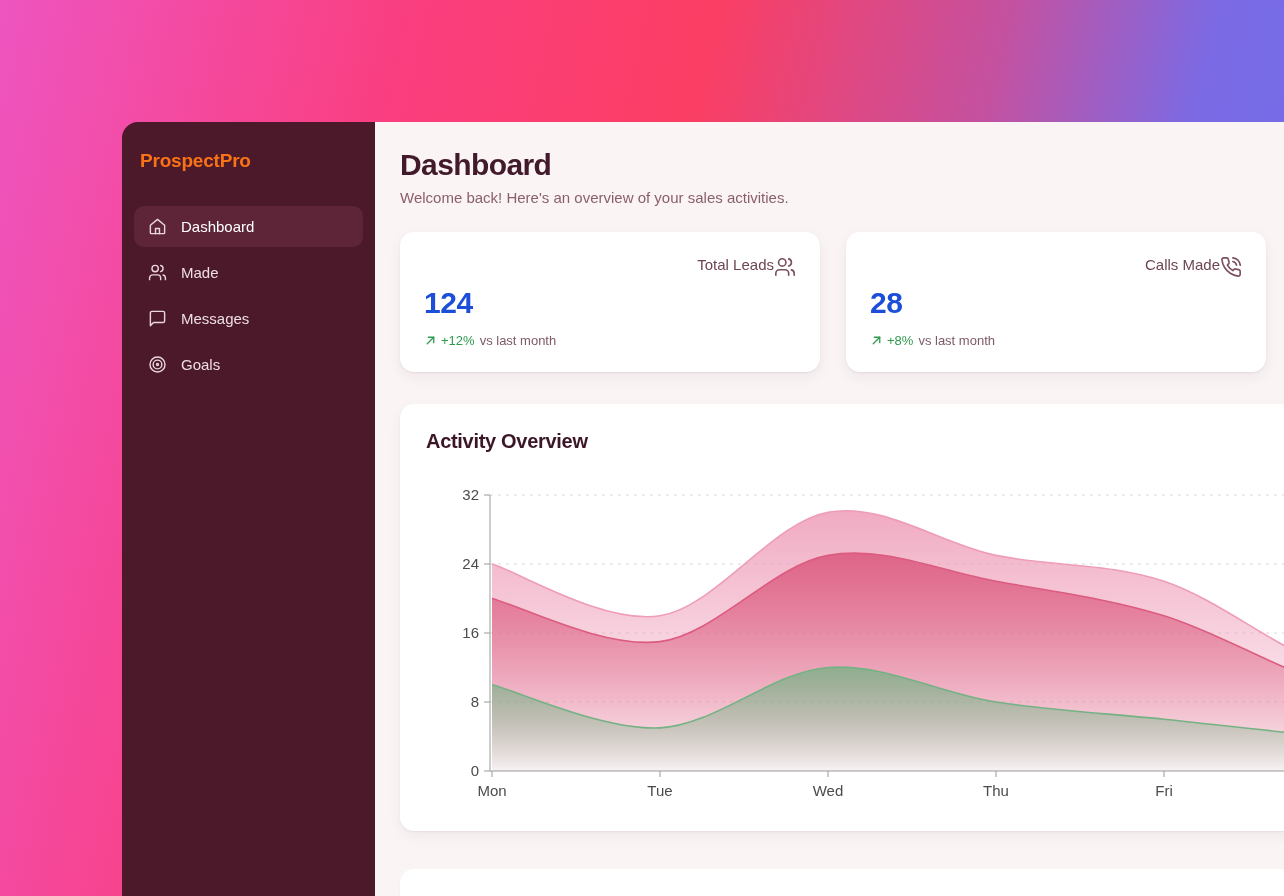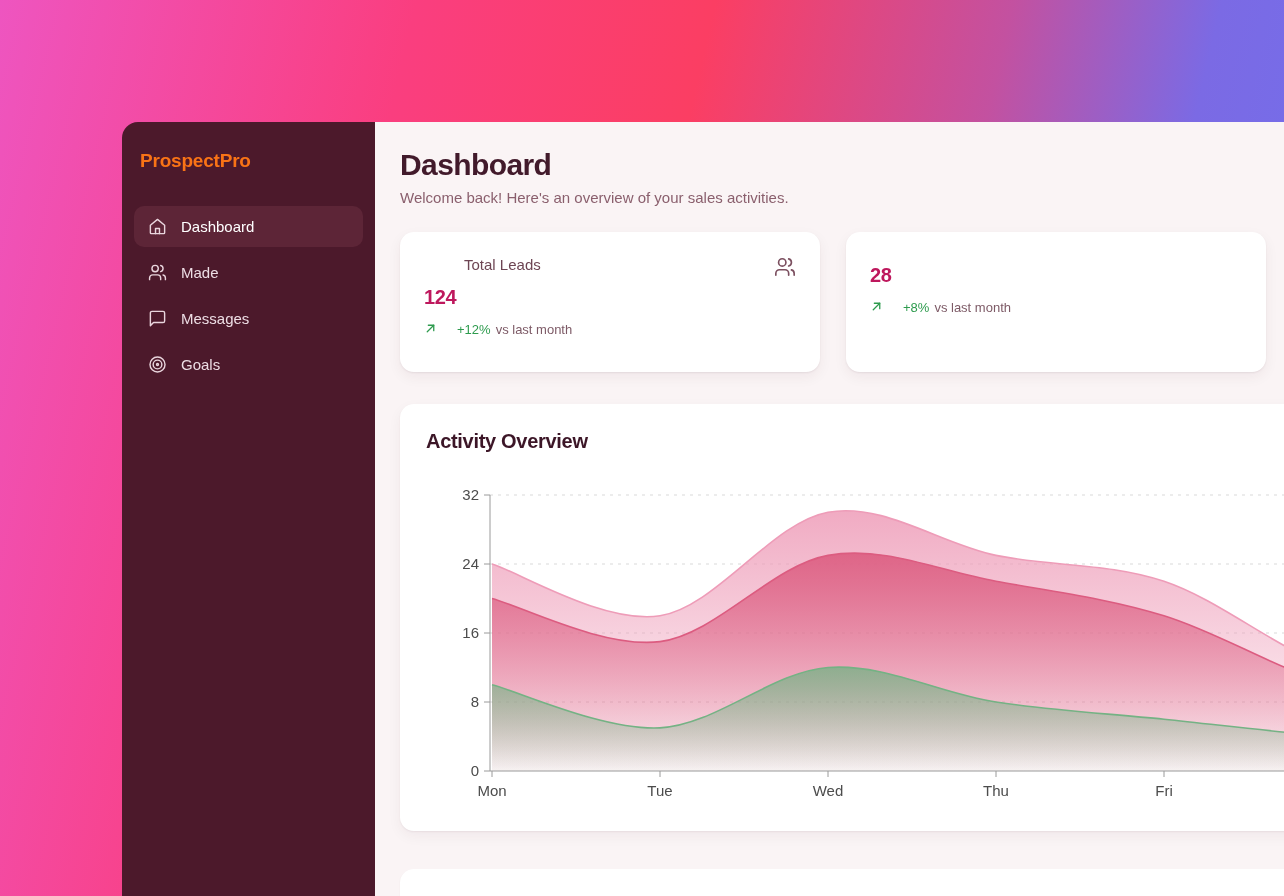--- a/index.html
+++ b/index.html
@@ -36,27 +36,27 @@
   .nav-item svg { width:19px; height:19px; }
   
   .main { flex:1; background:#faf4f5; padding:26px 0 0 25px; }
   .page-title { font-size:30px; font-weight:800; color:#421a2b; letter-spacing:-0.6px; }
   .page-sub { margin-top:7px; font-size:15px; color:#8a5f6d; }
   .stats-row { display:flex; gap:26px; margin-top:26px; }
   .stat-card {
     width:420px; height:140px; background:#ffffff; border-radius:14px;
     padding:24px; box-shadow:0 1px 2px rgba(60,20,35,.07), 0 5px 14px rgba(60,20,35,.06);
   }
-  .stat-top { display:flex; justify-content:space-between; align-items:flex-start;margin-left:40px; }
+  .stat-top { display:flex; justify-content:flex-end; align-items:flex-start;margin-left:40px; }
   .stat-label { font-size:15px; color:#6d4553; }
   .stat-icon { color:#7b4f5f; width:22px; height:22px; }
   .stat-icon svg { width:22px; height:22px; }
-  .stat-value { margin-top:8px; font-size:20px; font-weight:800; color:#be185d; letter-spacing:-0.4px; }
+  .stat-value { margin-top:8px; font-size:30px; font-weight:800; color:#1d4ed8; letter-spacing:-0.4px; }
   .stat-trend { margin-top:13px; display:flex; align-items:center; gap:5px; font-size:13px; color:#7d5a66; }
-  .trend-green { color:#2e9b4e; display:flex; align-items:flex-start; gap:20px; font-weight:500; }
+  .trend-green { color:#2e9b4e; display:flex; align-items:center; gap:4px; font-weight:500; }
   .trend-green svg { width:13px; height:13px; }
   .chart-card {
     margin-top:32px; width:1152px; background:#ffffff; border-radius:14px;
     padding:26px 26px 16px; box-shadow:0 1px 2px rgba(60,20,35,.06), 0 5px 14px rgba(60,20,35,.05);
   }
   .chart-title { font-size:20px; font-weight:800; color:#3c1627; letter-spacing:-0.3px; }
   .chart-wrap { margin-top:14px; }
   .partial-card {
     margin-top:38px; width:1152px; height:60px; background:#ffffff;
     border-radius:14px 14px 0 0; box-shadow:0 1px 2px rgba(60,20,35,.06);
@@ -147,20 +147,30 @@
                   <polyline points="8 6 18 6 18 16"></polyline>
                 </svg>
             </span>
             <span>+12%</span>
           </span>
           <span>vs last month</span>
         </div>
       </div>
 
       <div class="stat-card">
+        <div class="stat-top">
+          <span class="stat-label">Calls Made</span>
+          <span class="stat-icon">
+            <svg viewBox="0 0 24 24" fill="none" stroke="currentColor" stroke-width="1.8" stroke-linecap="round" stroke-linejoin="round">
+                <path d="M14.05 2a9 9 0 0 1 8 7.94"></path>
+                <path d="M14.05 6A5 5 0 0 1 18 10"></path>
+                <path d="M22 16.92v3a2 2 0 0 1-2.18 2 19.79 19.79 0 0 1-8.63-3.07 19.5 19.5 0 0 1-6-6A19.79 19.79 0 0 1 2.12 4.18 2 2 0 0 1 4.11 2h3a2 2 0 0 1 2 1.72c.13.96.36 1.9.7 2.81a2 2 0 0 1-.45 2.11L8.09 9.91a16 16 0 0 0 6 6l1.27-1.27a2 2 0 0 1 2.11-.45c.91.34 1.85.57 2.81.7A2 2 0 0 1 22 16.92z"></path>
+              </svg>
+          </span>
+        </div>
         <div class="stat-value">28</div>
         <div class="stat-trend">
           <span class="trend-green">
             <span style="display:flex">
               <svg viewBox="0 0 24 24" fill="none" stroke="currentColor" stroke-width="2.4" stroke-linecap="round" stroke-linejoin="round">
                   <line x1="6" y1="18" x2="18" y2="6"></line>
                   <polyline points="8 6 18 6 18 16"></polyline>
                 </svg>
             </span>
             <span>+8%</span>

